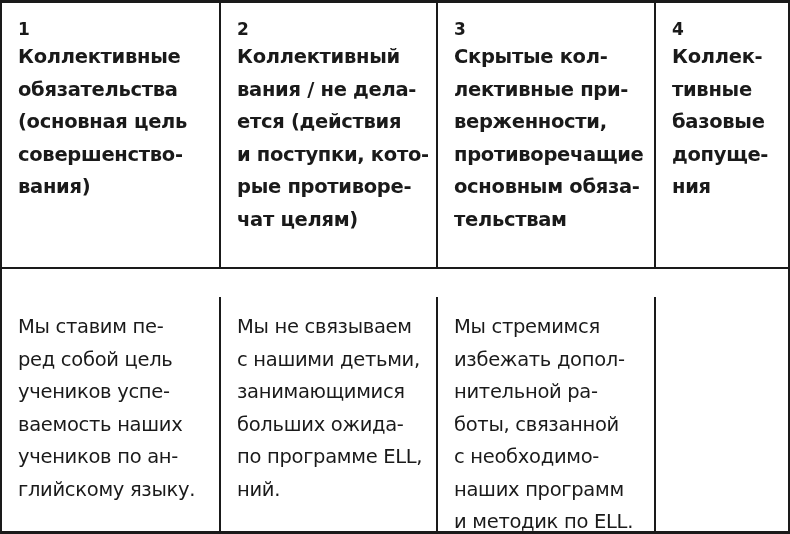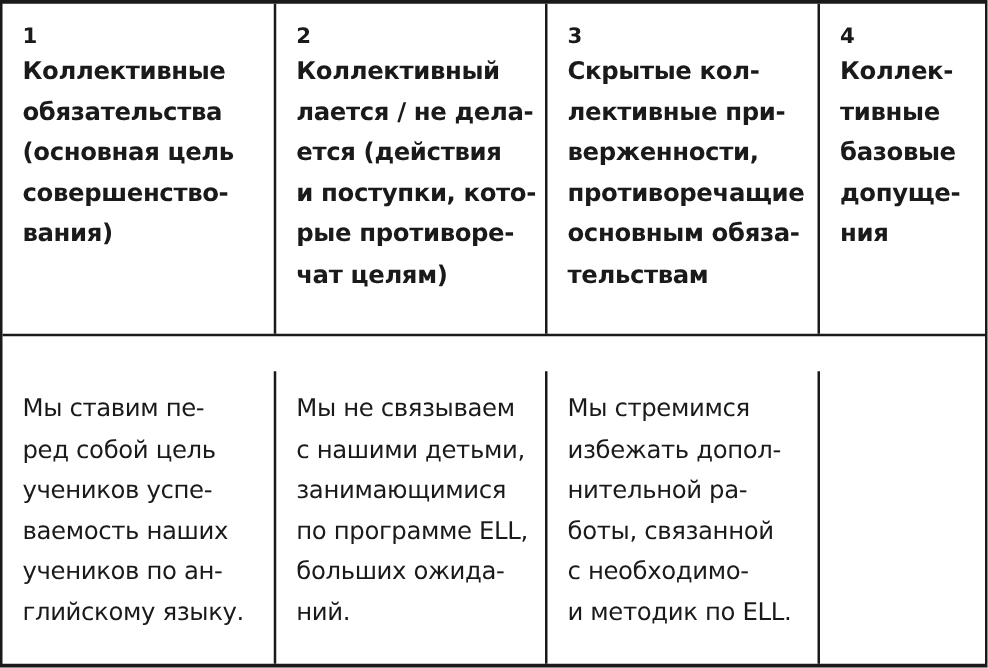--- a/index.html
+++ b/index.html
@@ -44,21 +44,21 @@
       <span class="num">1</span>
       <span class="line">Коллективные</span>
       <span class="line">обязательства</span>
       <span class="line">(основная цель</span>
       <span class="line">совершенство-</span>
       <span class="line">вания)</span>
     </div>
     <div class="cell c2">
       <span class="num">2</span>
       <span class="line">Коллективный</span>
-      <span class="line">лается / не дела-</span>
+      <span class="line">вания / не дела-</span>
       <span class="line">ется (действия</span>
       <span class="line">и поступки, кото-</span>
       <span class="line">рые противоре-</span>
       <span class="line">чат целям)</span>
     </div>
     <div class="cell c3">
       <span class="num">3</span>
       <span class="line">Скрытые кол-</span>
       <span class="line">лективные при-</span>
       <span class="line">верженности,</span>
@@ -82,27 +82,28 @@
       <span class="line">ред собой цель</span>
       <span class="line">учеников успе-</span>
       <span class="line">ваемость наших</span>
       <span class="line">учеников по ан-</span>
       <span class="line">глийскому языку.</span>
     </div>
     <div class="cell c2">
       <span class="line">Мы не связываем</span>
       <span class="line">с нашими детьми,</span>
       <span class="line">занимающимися</span>
+      <span class="line">больших ожида-</span>
       <span class="line">по программе ELL,</span>
-      <span class="line">больших ожида-</span>
       <span class="line">ний.</span>
     </div>
     <div class="cell c3">
       <span class="line">Мы стремимся</span>
       <span class="line">избежать допол-</span>
       <span class="line">нительной ра-</span>
       <span class="line">боты, связанной</span>
       <span class="line">с необходимо-</span>
+      <span class="line">наших программ</span>
       <span class="line">и методик по ELL.</span>
     </div>
     <div class="cell c4"></div>
   </div>
 </div>
 
 </body></html>

